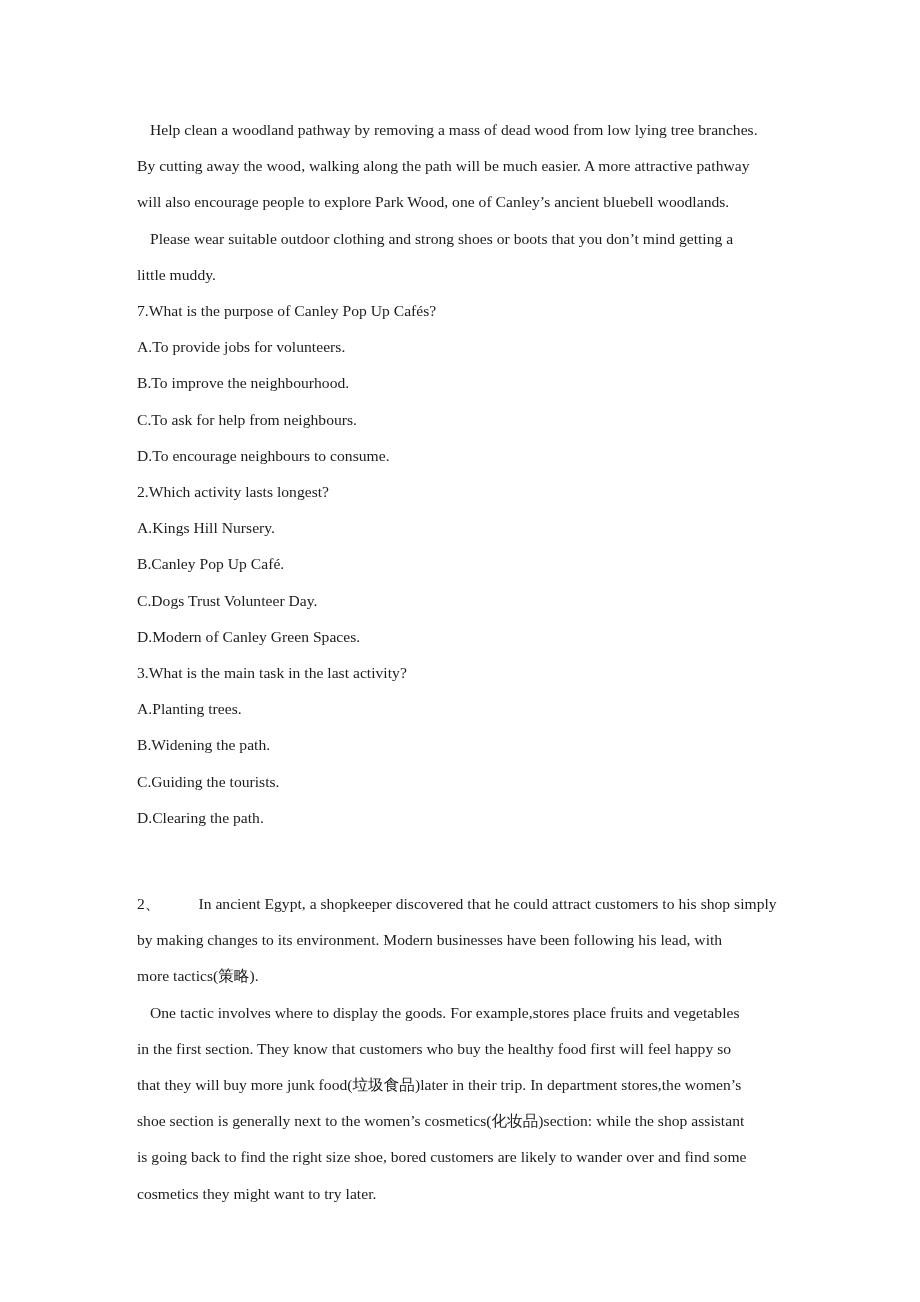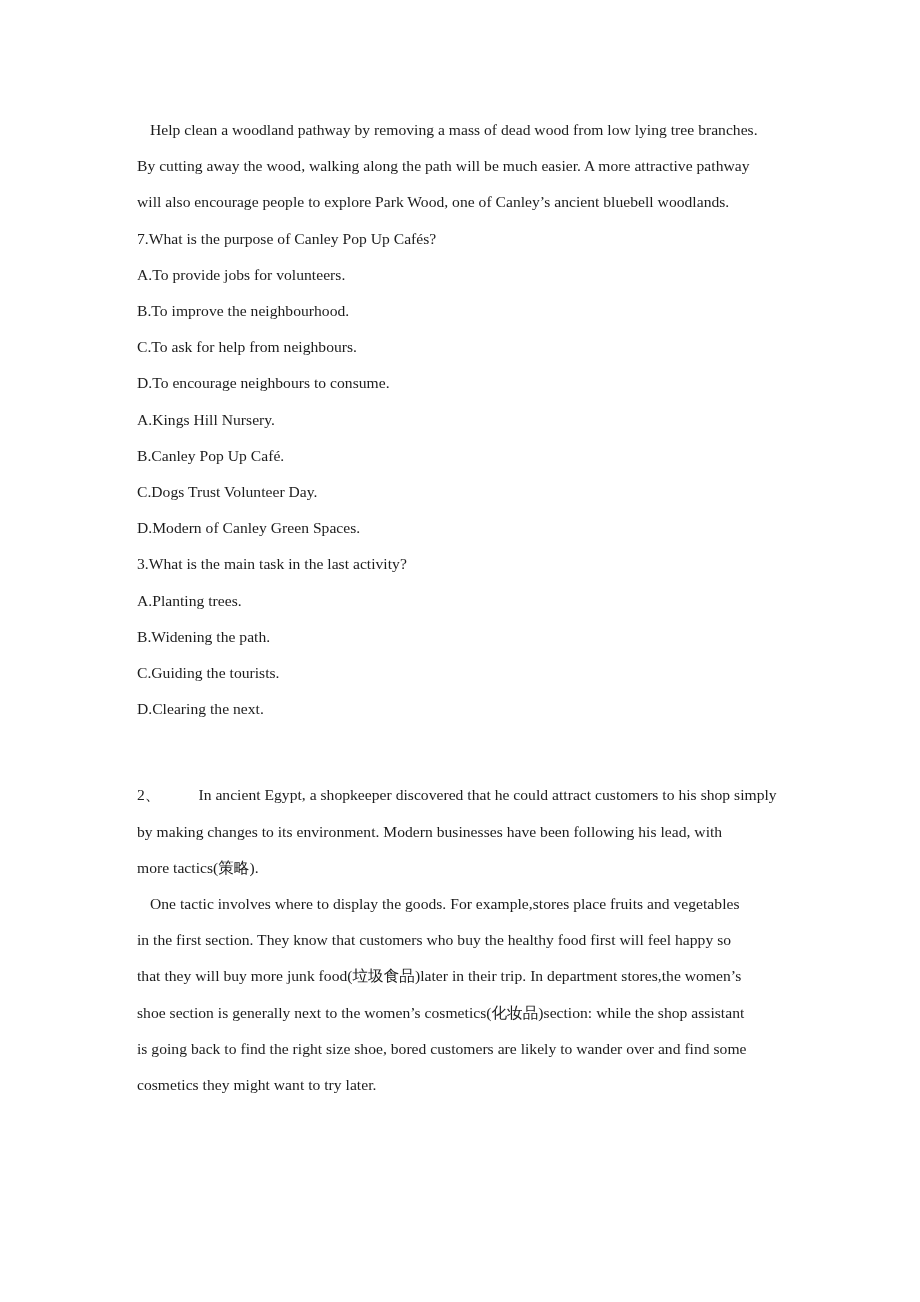--- a/index.html
+++ b/index.html
@@ -50,42 +50,47 @@
 <div class="page">
 
   <div class="block">
 
     <div class="block">
       <div class="line indent">Help clean a woodland pathway by removing a mass of dead wood from low lying tree branches.</div>
       <div class="line">By cutting away the wood, walking along the path will be much easier. A more attractive pathway</div>
       <div class="line">will also encourage people to explore Park Wood, one of Canley’s ancient bluebell woodlands.</div>
     </div>
 
+    <div class="block">
+      <div class="line indent">Please wear suitable outdoor clothing and strong shoes or boots that you don’t mind getting a</div>
+      <div class="line">little muddy.</div>
+    </div>
 
     <div class="block">
       <div class="line">7.What is the purpose of Canley Pop Up Cafés?</div>
       <div class="line">A.To provide jobs for volunteers.</div>
       <div class="line">B.To improve the neighbourhood.</div>
       <div class="line">C.To ask for help from neighbours.</div>
       <div class="line">D.To encourage neighbours to consume.</div>
     </div>
 
     <div class="block">
+      <div class="line">2.Which activity lasts longest?</div>
       <div class="line">A.Kings Hill Nursery.</div>
       <div class="line">B.Canley Pop Up Café.</div>
       <div class="line">C.Dogs Trust Volunteer Day.</div>
       <div class="line">D.Modern of Canley Green Spaces.</div>
     </div>
 
     <div class="block">
       <div class="line">3.What is the main task in the last activity?</div>
       <div class="line">A.Planting trees.</div>
       <div class="line">B.Widening the path.</div>
       <div class="line">C.Guiding the tourists.</div>
-      <div class="line">D.Clearing the next.</div>
+      <div class="line">D.Clearing the path.</div>
     </div>
 
   </div>
 
   <div class="passage-gap"></div>
 
   <div class="block">
 
     <div class="block">
       <div class="line"><span>2、</span><span class="tab-gap"></span><span>In ancient Egypt, a shopkeeper discovered that he could attract customers to his shop simply</span></div>

